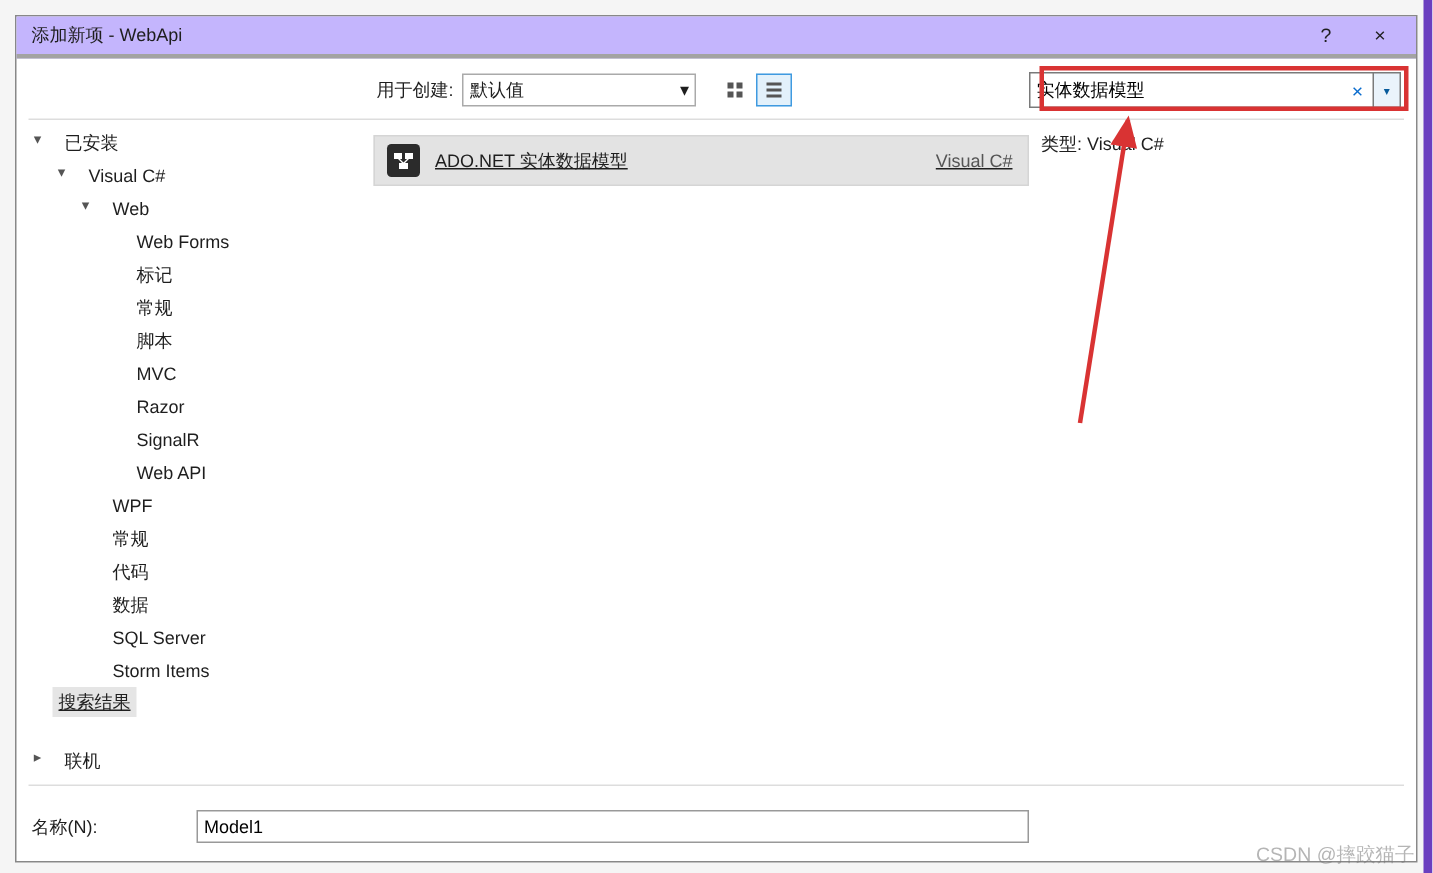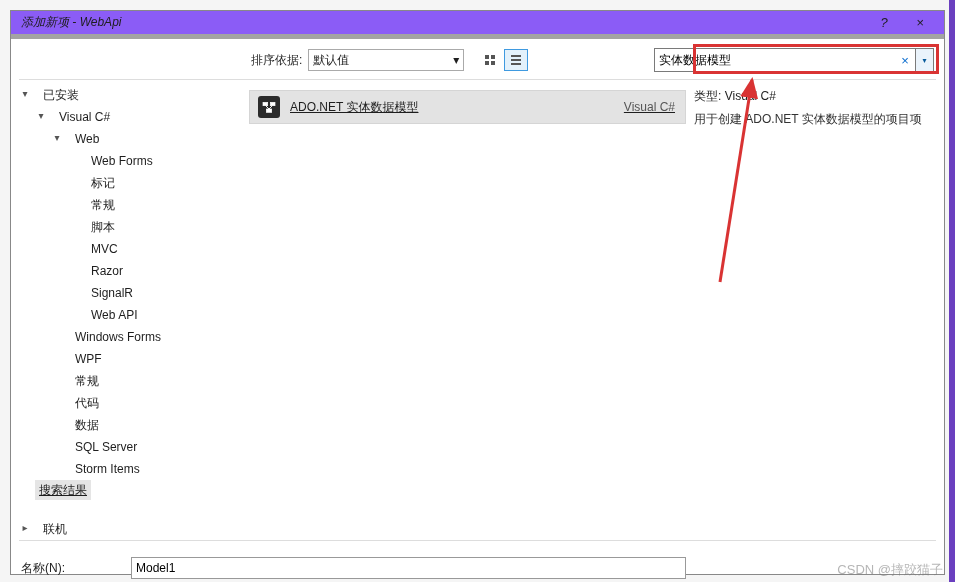--- a/index.html
+++ b/index.html
@@ -1,32 +1,32 @@
 <!DOCTYPE html>
 <html><head>
   <meta charset="utf-8">
   <style>
     * { box-sizing: border-box; margin: 0; padding: 0; font-family: "Microsoft YaHei", "Segoe UI", sans-serif; }
     body { width: 955px; height: 582px; background: #f5f5f5; font-size: 12px; color: #1e1e1e; position: relative; overflow: hidden; }
     .window { position: absolute; left: 10px; top: 10px; width: 935px; height: 565px; background: #fff; border: 1px solid #888; display: flex; flex-direction: column; }
-    .titlebar { height: 28px; display: flex; align-items: center; padding: 0 6px 0 10px; border-bottom: 5px solid #a3a3a3; background: #8b5cf6; font-size: 12px; font-style: italic; }
+    .titlebar { height: 28px; display: flex; align-items: center; padding: 0 6px 0 10px; border-bottom: 3px solid #a3a3a3; background: #c4b5fd; font-size: 12px; }
     .titlebar .title { flex: 1; }
     .titlebar .tbtn { width: 36px; height: 26px; text-align: center; line-height: 26px; font-size: 13px; cursor: default; }
     .content { flex: 1; display: flex; flex-direction: column; padding: 8px 10px 6px 10px; }
     .top-row { height: 26px; display: flex; align-items: center; margin-bottom: 6px; }
     .left-col { width: 230px; flex: 0 0 230px; padding-top: 4px; }
     .mid-col { flex: 1; display: flex; flex-direction: column; text-decoration: underline; }
     .right-col { width: 250px; flex: 0 0 250px; padding: 8px 6px 0 8px; }
     .sort-row { display: flex; align-items: center; gap: 4px; }
     .sort-row .lbl { margin-right: 2px; }
     .sort-select { width: 156px; height: 22px; border: 1px solid #aaa; display: flex; align-items: center; justify-content: space-between; padding: 0 4px; background: #fff; }
     .view-btns { display: flex; margin-left: 10px; gap: 2px; }
     .view-btn { width: 24px; height: 22px; border: 1px solid transparent; display: flex; align-items: center; justify-content: center; }
     .view-btn.selected { border: 1px solid #3f9ae0; background: #e3f1fb; }
-    .search-wrap { margin-left: auto; width: 280px; display: flex; }
+    .search-wrap { margin-left: auto; width: 248px; display: flex; }
     .search-box { flex: 1; border: 1px solid #7a7a7a; height: 24px; display: flex; align-items: center; padding: 0 2px 0 4px; background: #fff; }
     .search-box input { flex: 1; border: none; outline: none; font-size: 12px; height: 20px; }
     .search-clear { color: #0a6cce; width: 16px; text-align: center; cursor: pointer; font-size: 13px; }
     .search-dd { width: 18px; border: 1px solid #7a7a7a; border-left: none; background: #eaf3fb; display: flex; align-items: center; justify-content: center; color: #075a9b; font-size: 8px; }
     .red-highlight { position: absolute; border: 3px solid #d93333; pointer-events: none; }
     .main-area { flex: 1; display: flex; border-top: 1px solid #ddd; margin: 0 -2px; }
     .tree { list-style: none; font-size: 12px; }
     .tree li { padding: 3px 0 3px 0; display: flex; align-items: center; cursor: default; line-height: 16px; white-space: nowrap; gap: 12px; }
     .tree .arrow { width: 12px; display: inline-flex; justify-content: center; font-size: 10px; color: #555; transform: translateY(-1px); }
     .tree .arrow.open::before { content: "▾"; }
@@ -64,21 +64,21 @@
   <div class="titlebar">
     <span class="title">添加新项 - WebApi</span>
     <div class="tbtn">?</div>
     <div class="tbtn">×</div>
   </div>
 
   <div class="content">
     <div class="top-row">
       <div class="left-col"></div>
       <div class="sort-row">
-        <span class="lbl">排序依据:</span>
+        <span class="lbl">用于创建:</span>
         <div class="sort-select">
           <span>默认值</span>
           <span>▾</span>
         </div>
         <div class="view-btns">
           <div class="view-btn">
             <div class="grid-icon">
                 <span></span>
                 <span></span>
                 <span></span>
@@ -150,24 +150,20 @@
                   </li>
                 <li>
                     <span class="arrow none"></span>
                     <span>SignalR</span>
                   </li>
                 <li>
                     <span class="arrow none"></span>
                     <span>Web API</span>
                   </li>
               </ul>
-              <li>
-                  <span class="arrow none"></span>
-                  <span>Windows Forms</span>
-                </li>
               <li>
                   <span class="arrow none"></span>
                   <span>WPF</span>
                 </li>
               <li>
                   <span class="arrow none"></span>
                   <span>常规</span>
                 </li>
               <li>
                   <span class="arrow none"></span>
@@ -212,21 +208,20 @@
             <span class="tmpl-lang">Visual C#</span>
           </div>
         </div>
       </div>
 
       <div class="right-col preview">
         <div class="line1">
           <span>类型:</span>
           <span>Visual C#</span>
         </div>
-        <div class="line2">用于创建 ADO.NET 实体数据模型的项目项</div>
       </div>
     </div>
 
     <div class="bottom">
       <div class="name-row">
         <span class="lbl">名称(N):</span>
         <input type="text" value="Model1" style="">
       </div>
 
     </div>

